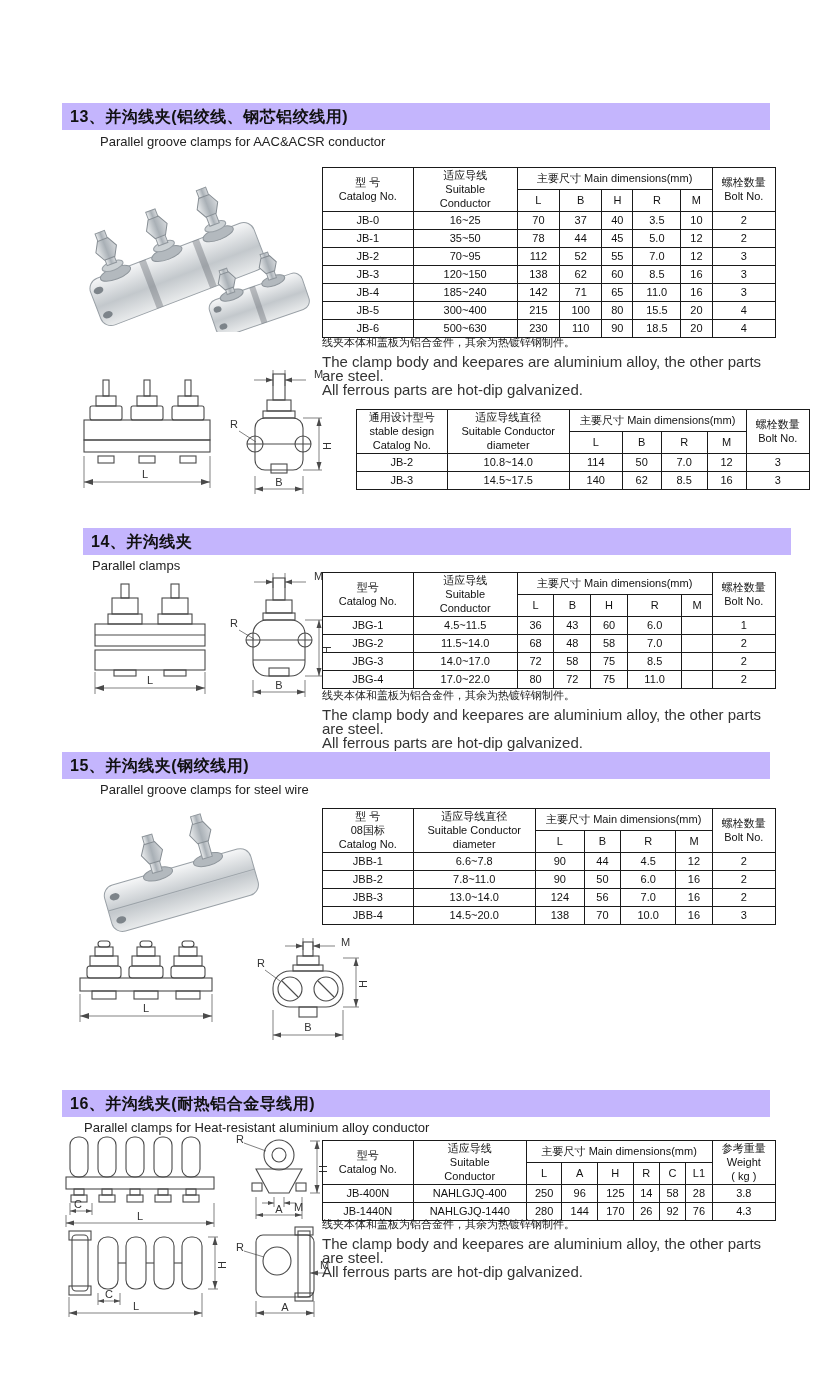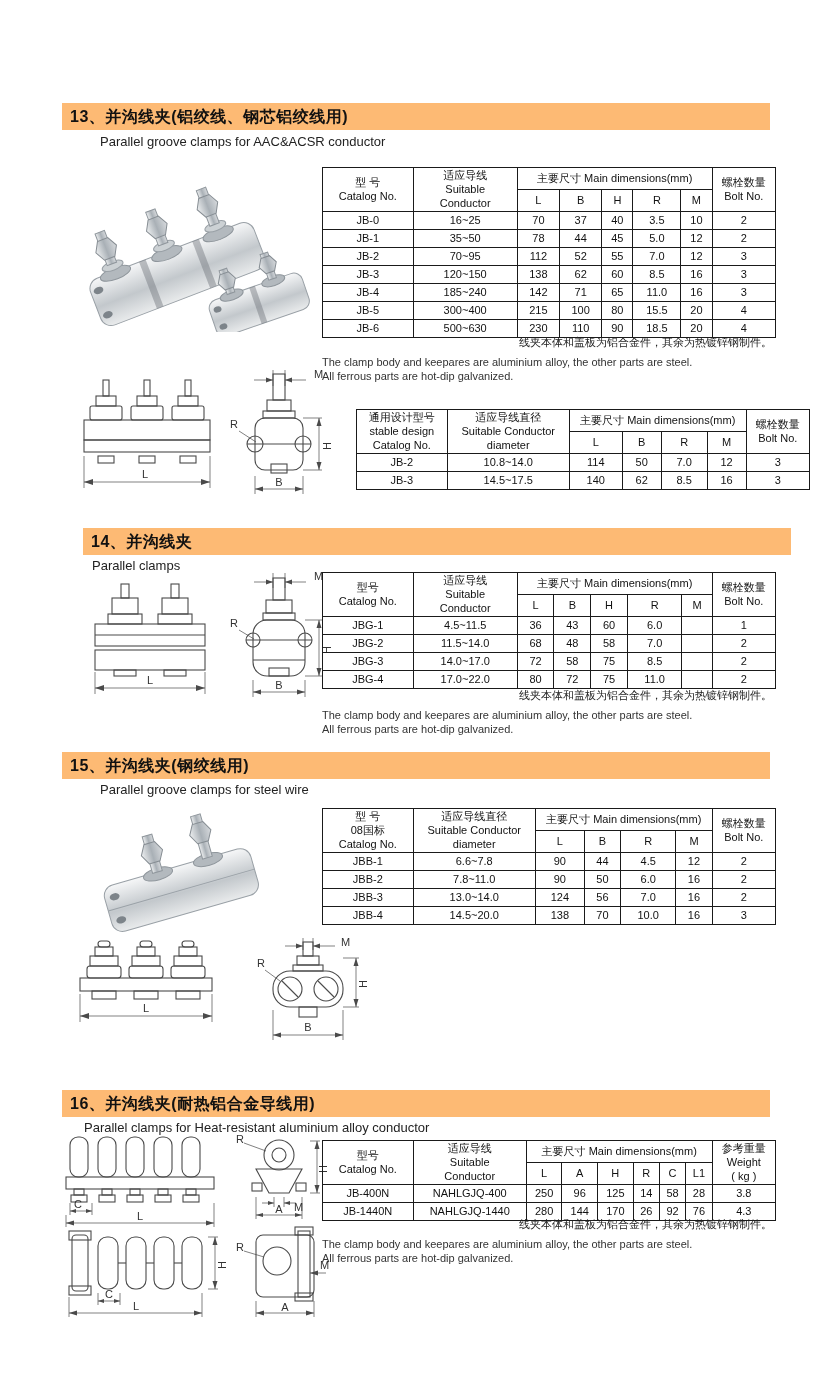--- a/index.html
+++ b/index.html
@@ -1,34 +1,34 @@
 <!DOCTYPE html>
 <html><head>
 <meta charset="utf-8">
 <style>
   html,body{margin:0;padding:0;background:#fff;}
   .page{position:relative;width:826px;height:1392px;background:#ffffff;overflow:hidden;
         font-family:"Liberation Sans","DejaVu Sans",sans-serif;color:#1a1a1a;}
-  .sec-bar{position:absolute;left:62px;width:708px;height:27px;background:#fdba74;}
+  .sec-bar{position:absolute;left:62px;width:708px;height:27px;background:#c4b5fd;}
   .sec-title{font-size:16px;font-weight:bold;line-height:27px;padding-left:8px;color:#111;letter-spacing:.5px;}
   .subtitle{position:absolute;font-size:13px;color:#222;}
   .tbl{position:absolute;left:322px;width:454px;}
   table.spec{border-collapse:collapse;width:100%;font-size:11px;color:#111;table-layout:auto;}
   table.spec th,table.spec td{border:1px solid #1a1a1a;text-align:center;vertical-align:middle;
         padding:1px 2px;line-height:1.25;font-weight:normal;}
   table.spec td{height:15px;}
   table.spec th{height:14px;}
   .spec .col1{width:20%;}
   .dims5 .col2{width:23%;}
   .dims4 .col2{width:27%;}
   .dims6 .col2{width:25%;}
   .spec .last{width:14%;}
   .notes{position:absolute;left:322px;width:450px;font-size:11px;color:#222;}
-  .notes .zh{margin-bottom:5px;text-align:right;}
-  .notes .en{font-size:11px;line-height:14px;color:#333;}
+  .notes .zh{margin-bottom:5px;}
+  .notes .en{font-size:15px;line-height:14px;color:#333;}
   .fig{position:absolute;}
   svg text{font-family:"Liberation Sans","DejaVu Sans",sans-serif;font-size:11px;fill:#333;}
   svg .ln{stroke:#4a4a4a;fill:none;stroke-width:1.1;}
   svg .thin{stroke:#4a4a4a;fill:none;stroke-width:.7;}
   svg .ar{fill:#4a4a4a;stroke:none;}
 </style>
 </head>
 <body>
 
 <div class="page">

